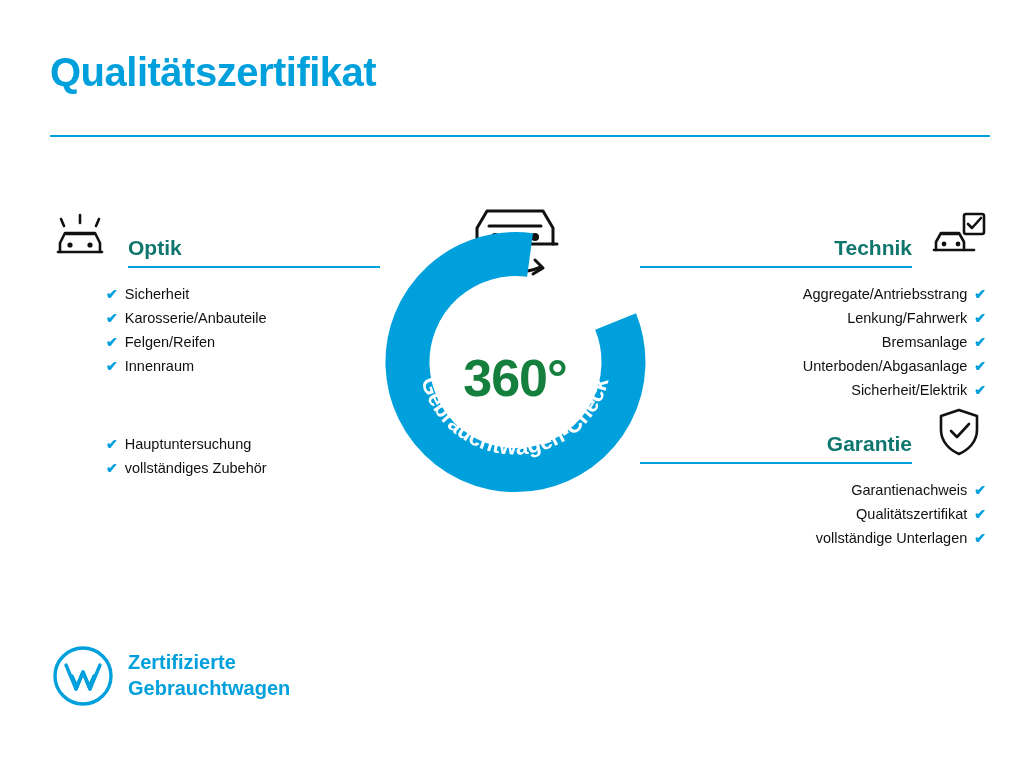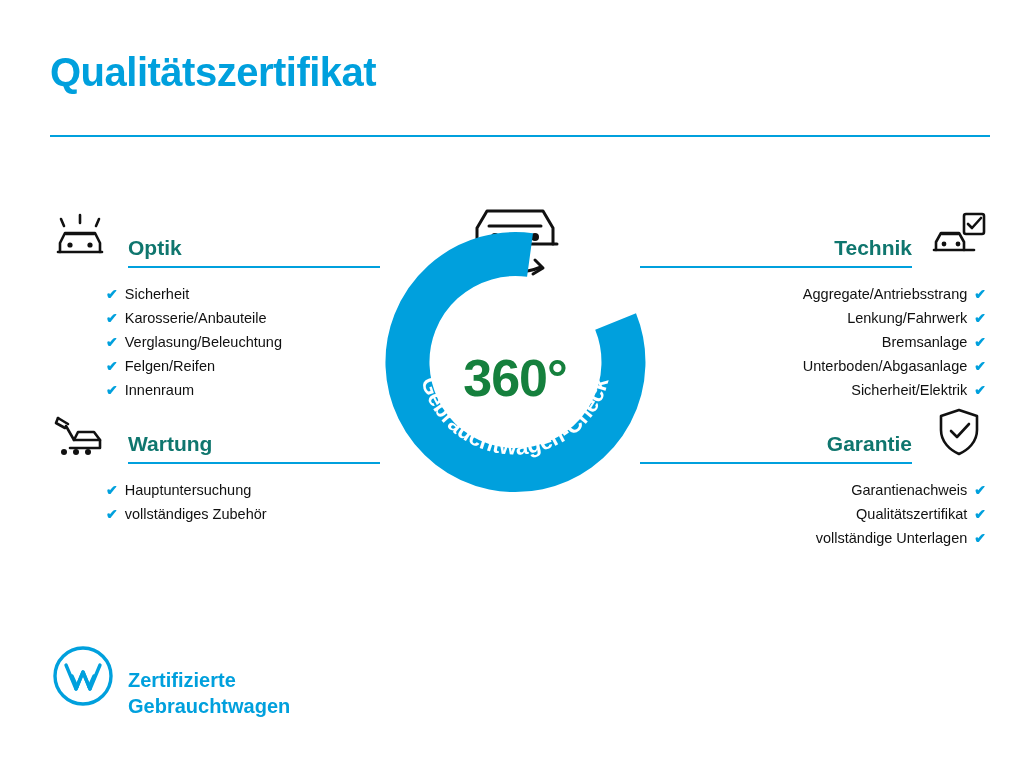--- a/index.html
+++ b/index.html
@@ -129,21 +129,21 @@
   .footer {
     position: absolute;
     left: 52px;
     top: 645px;
     width: 420px;
     height: 70px;
   }
   .footer-text {
     position: absolute;
     left: 76px;
-    top: 22px;
+    top: 4px;
     font-size: 20px;
     font-weight: bold;
     line-height: 26px;
     color: #00A0DD;
   }
   .footer-text .l2 { display: block; }
 </style>
 </head>
 <body>
 
@@ -163,42 +163,26 @@
           <circle cx="40" cy="33" r="2.6" fill="#111" stroke="none"></circle>
           <path d="M14 14 l-3 -7 M30 11 v-8 M46 14 l3 -7"></path>
         </svg>
       </span>
       <span class="block-title">Optik</span>
       <span class="block-rule"></span>
     </div>
     <ul class="items">
       <li><span class="check">✔</span><span>Sicherheit</span></li>
       <li><span class="check">✔</span><span>Karosserie/Anbauteile</span></li>
-      <li><span class="check">✔</span><span>Verglasung/Beleuchtung</span></li>
       <li><span class="check">✔</span><span>Felgen/Reifen</span></li>
       <li><span class="check">✔</span><span>Innenraum</span></li>
     </ul>
   </div>
 
   <div class="block left" id="block-wartung">
-    <div class="block-head">
-      <span class="block-icon">
-        <svg viewBox="0 0 62 54" width="62" height="54" fill="none" stroke="#111" stroke-width="2.6" stroke-linecap="round" stroke-linejoin="round">
-          <path d="M8 10 l10 6"></path>
-          <path d="M8 10 l-2 5 l9 5"></path>
-          <path d="M16 18 l8 14 h26 v8 h-30"></path>
-          <path d="M24 32 l4 -8 h16 l6 8"></path>
-          <circle cx="14" cy="44" r="3" fill="#111" stroke="none"></circle>
-          <circle cx="26" cy="44" r="3" fill="#111" stroke="none"></circle>
-          <circle cx="38" cy="44" r="3" fill="#111" stroke="none"></circle>
-        </svg>
-      </span>
-      <span class="block-title">Wartung</span>
-      <span class="block-rule"></span>
-    </div>
     <ul class="items">
       <li><span class="check">✔</span><span>Hauptuntersuchung</span></li>
       <li><span class="check">✔</span><span>vollständiges Zubehör</span></li>
     </ul>
   </div>
 
   <div class="block right" id="block-technik">
     <div class="block-head">
       <span class="block-icon">
         <svg viewBox="0 0 62 54" width="62" height="54" fill="none" stroke="#111" stroke-width="2.6" stroke-linecap="round" stroke-linejoin="round">

